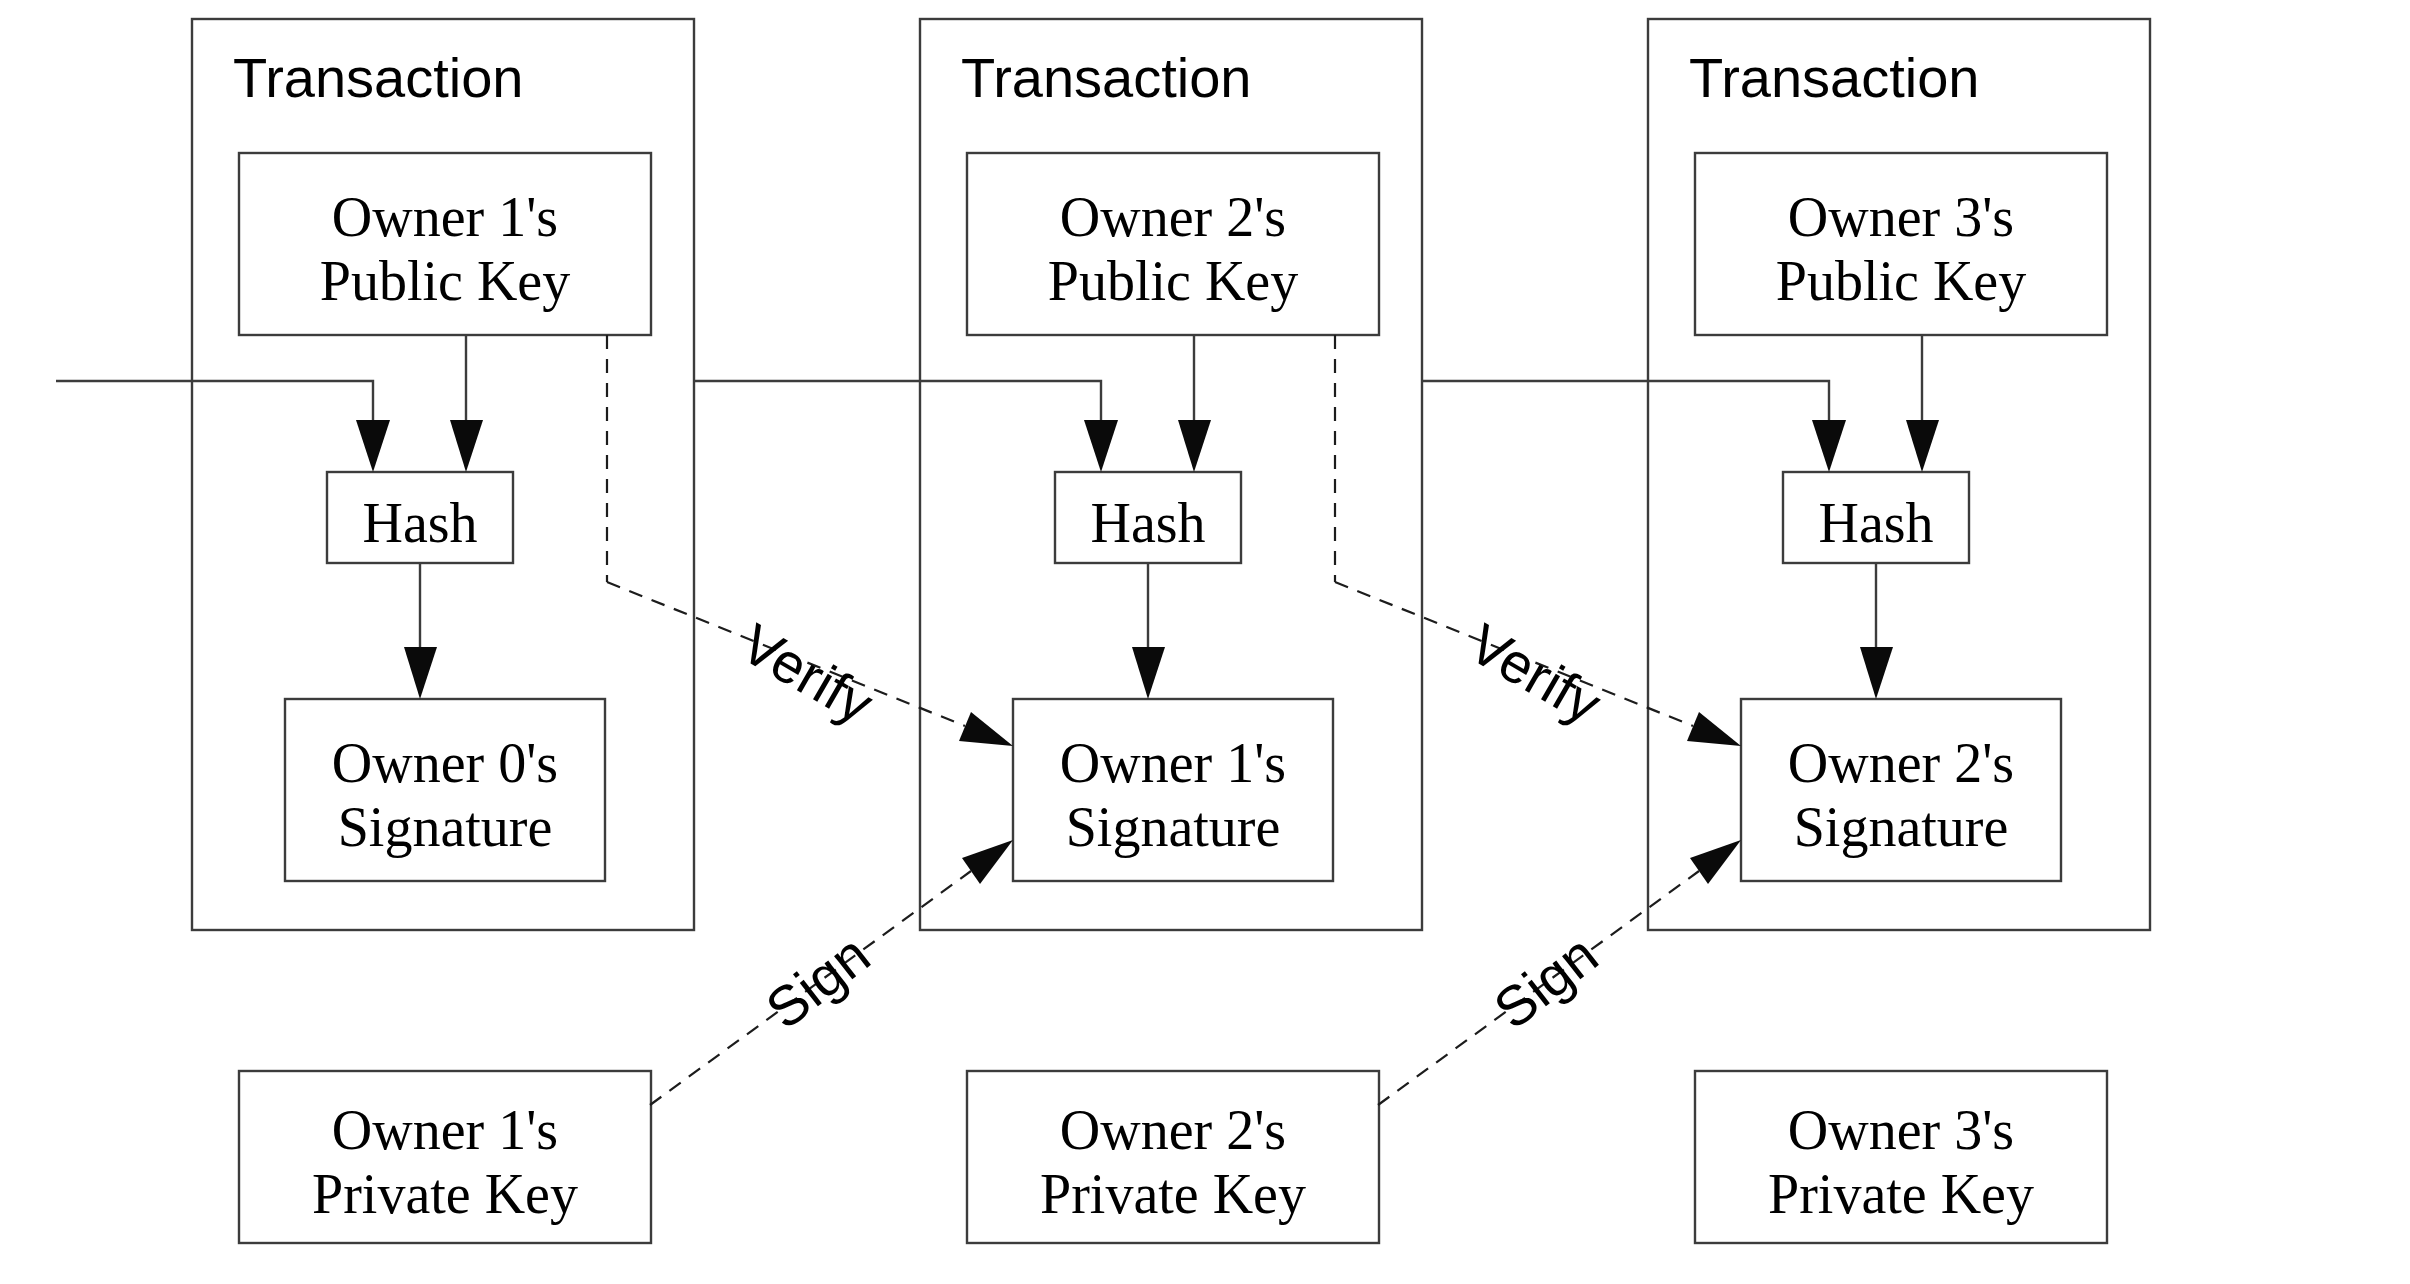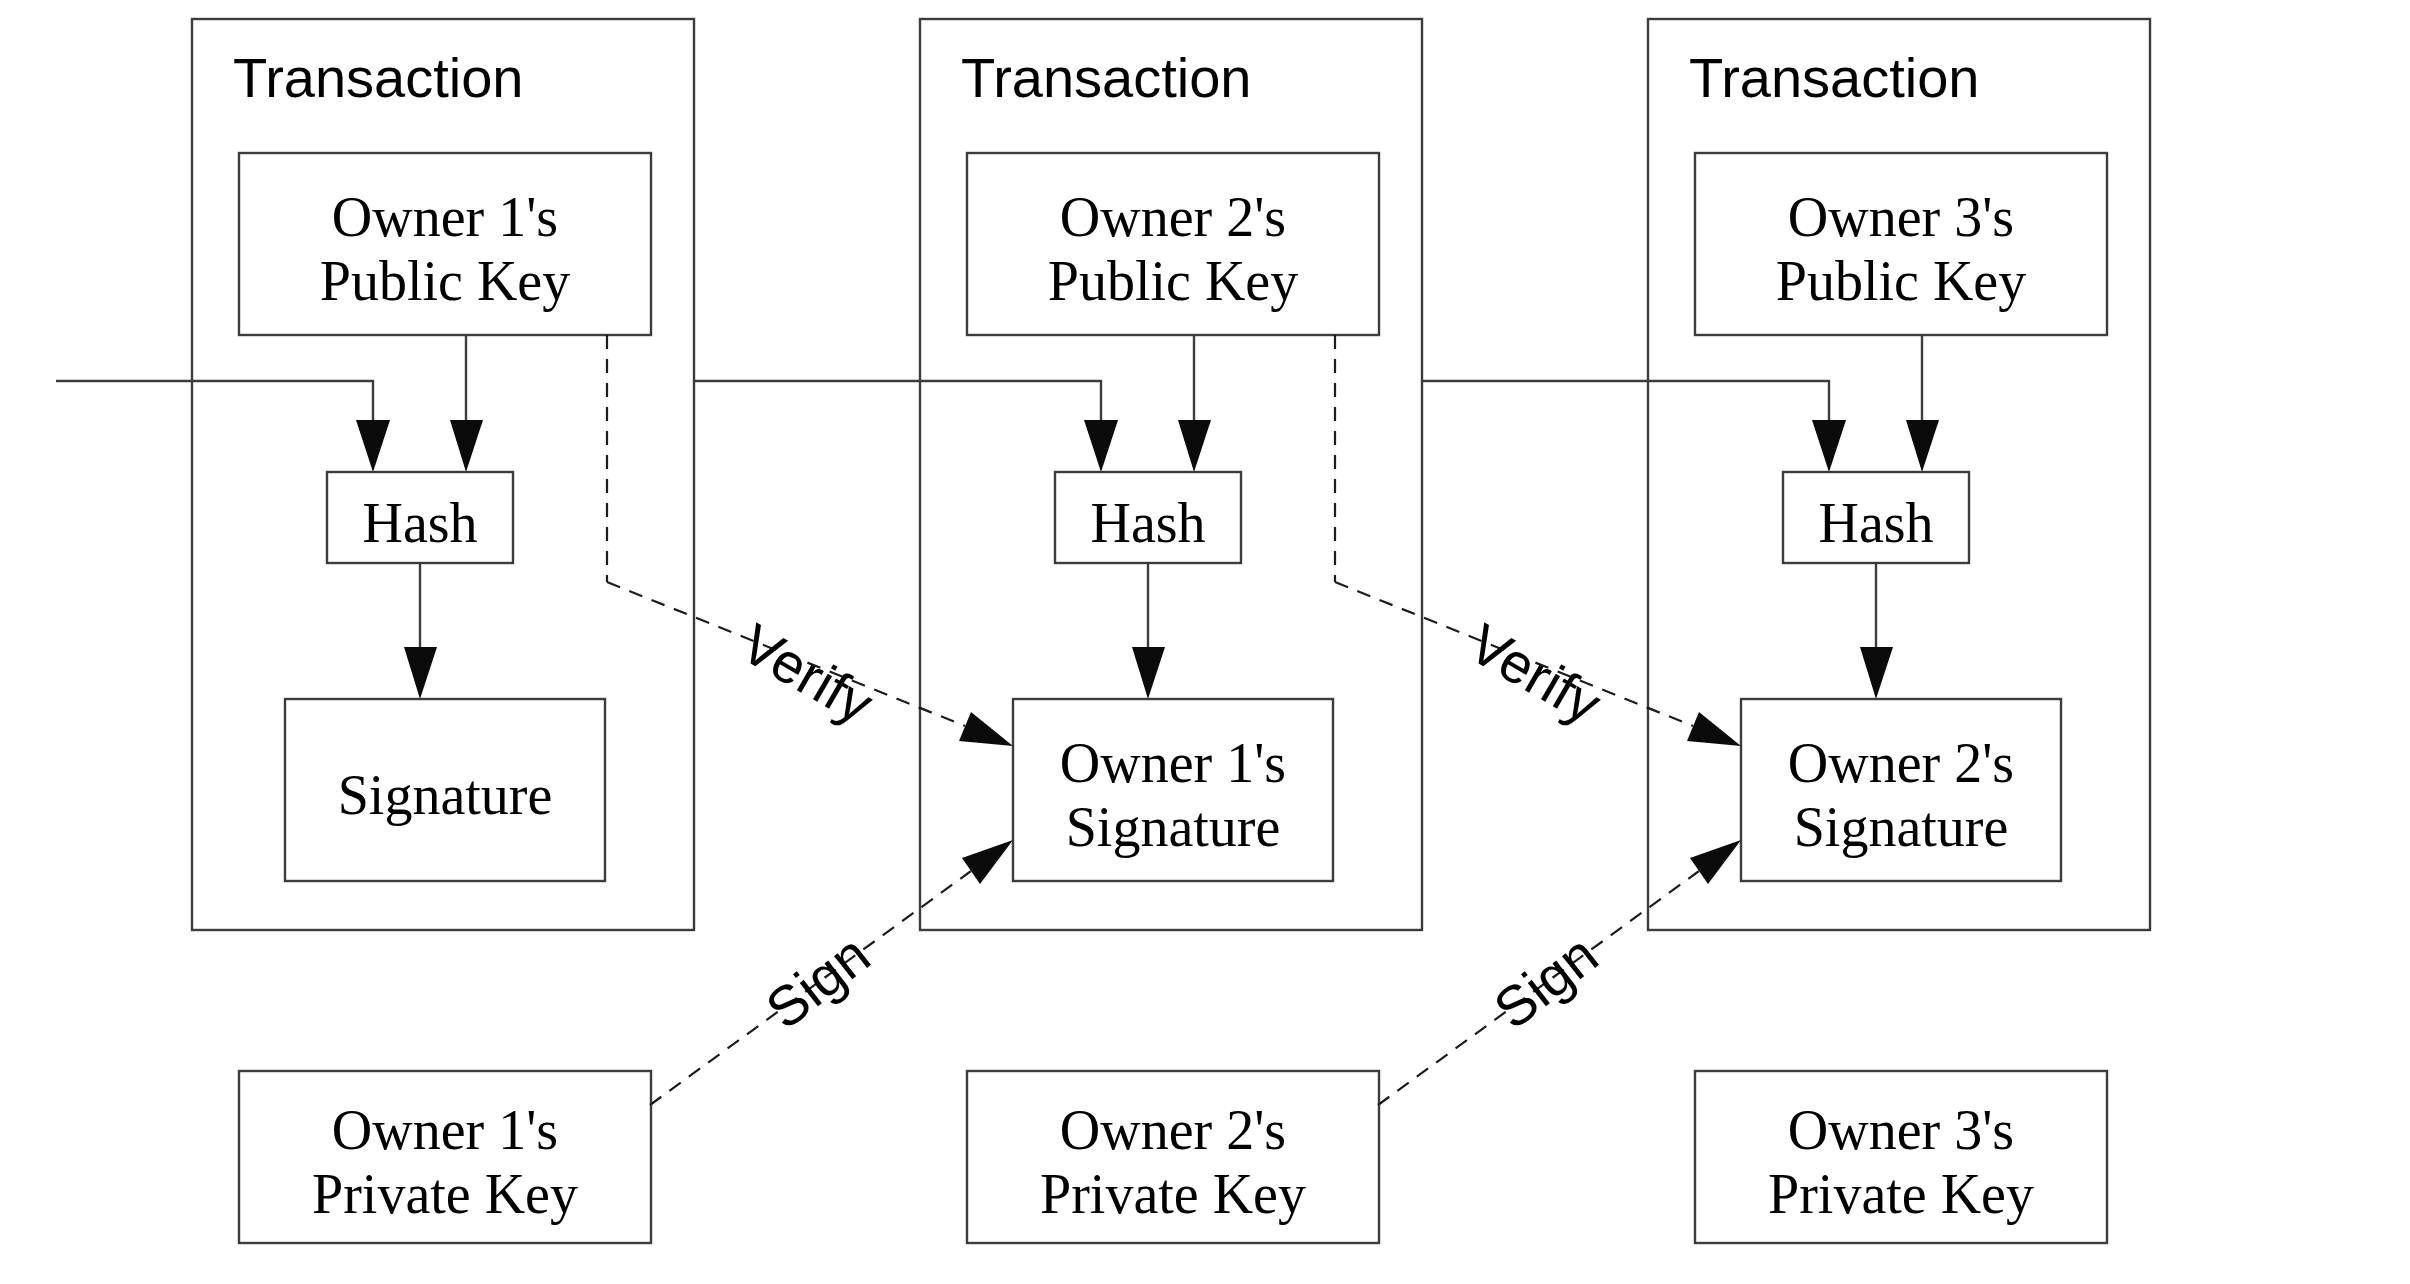--- a/index.html
+++ b/index.html
@@ -137,20 +137,21 @@
         <span class="ln">Public Key</span>
       </span>
   </div>
   <div class="box-label" style="left:327px; top:472px; width:186px; height:91px;">
     <span class="lines">
         <span class="ln">Hash</span>
       </span>
   </div>
   <div class="box-label" style="left:285px; top:699px; width:320px; height:182px;">
     <span class="lines">
+        <span class="ln">Owner 0's</span>
         <span class="ln">Signature</span>
       </span>
   </div>
   <div class="box-label" style="left:239px; top:1071px; width:412px; height:172px;">
     <span class="lines">
         <span class="ln">Owner 1's</span>
         <span class="ln">Private Key</span>
       </span>
   </div>
 

